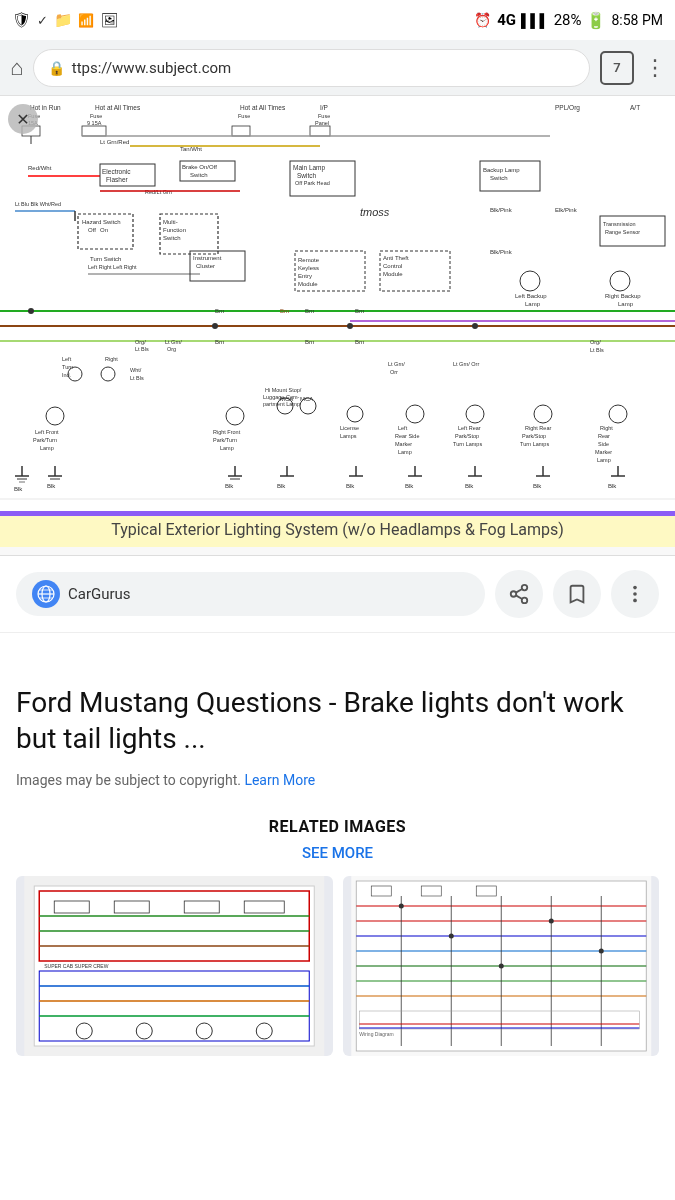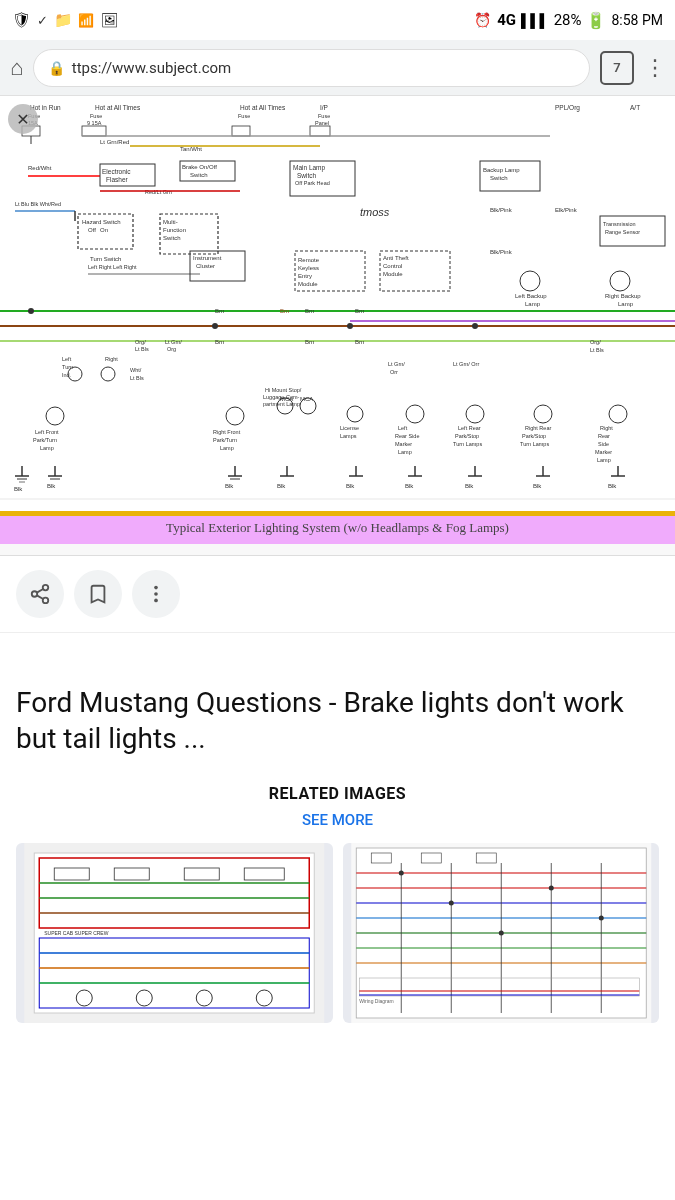--- a/index.html
+++ b/index.html
@@ -101,21 +101,21 @@
       border-bottom: 1px solid #ddd;
       position: relative;
       height: 460px;
       overflow: hidden;
     }
 
     
     .wiring-diagram {
       width: 100%;
       height: 420px;
-      background: #eab308;
+      background: #8b5cf6;
       position: relative;
       text-align: right;
     }
 
     .close-btn {
       position: absolute;
       top: 8px;
       left: 8px;
       width: 30px;
       height: 30px;
@@ -125,25 +125,24 @@
       align-items: center;
       justify-content: center;
       font-size: 16px;
       color: #333;
       cursor: pointer;
       z-index: 10;
     }
 
     .diagram-caption {
       text-align: center;
-      font-size: 13px;
+      font-size: 16px;
       color: #444;
       padding: 4px 0 8px 0;
-      background: #f0abfc;
-      font-family: Liberation Serif, serif;
+      background: #fef9c3;
     }
 
     
     .action-bar {
       padding: 14px 16px;
       display: flex;
       align-items: center;
       gap: 10px;
       border-bottom: 1px solid #eee;
     }
@@ -528,20 +527,33 @@
       <line x1="0" y1="403" x2="675" y2="403" stroke="#ccc" stroke-width="0.5"></line>
     </svg>
   </div>
 
   <div class="diagram-caption">
     <span>Typical Exterior Lighting System (w/o Headlamps &amp; Fog Lamps)</span>
   </div>
 </div>
 
 <div class="action-bar">
+  <div class="source-pill">
+    <div class="source-globe">
+
+      <svg width="18" height="18" viewBox="0 0 18 18" xmlns="http://www.w3.org/2000/svg">
+        <circle cx="9" cy="9" r="8" fill="none" stroke="white" stroke-width="1.2"></circle>
+        <ellipse cx="9" cy="9" rx="4" ry="8" fill="none" stroke="white" stroke-width="1.2"></ellipse>
+        <line x1="1" y1="9" x2="17" y2="9" stroke="white" stroke-width="1.2"></line>
+        <line x1="2" y1="5" x2="16" y2="5" stroke="white" stroke-width="0.8"></line>
+        <line x1="2" y1="13" x2="16" y2="13" stroke="white" stroke-width="0.8"></line>
+      </svg>
+    </div>
+    <span class="source-name">CarGurus</span>
+  </div>
 
   <div class="action-icon-btn">
 
     <svg width="22" height="22" viewBox="0 0 24 24" xmlns="http://www.w3.org/2000/svg">
       <circle cx="18" cy="5" r="3" fill="none" stroke="#555" stroke-width="2"></circle>
       <circle cx="6" cy="12" r="3" fill="none" stroke="#555" stroke-width="2"></circle>
       <circle cx="18" cy="19" r="3" fill="none" stroke="#555" stroke-width="2"></circle>
       <line x1="8.59" y1="13.51" x2="15.42" y2="17.49" stroke="#555" stroke-width="2"></line>
       <line x1="15.41" y1="6.51" x2="8.59" y2="10.49" stroke="#555" stroke-width="2"></line>
     </svg>
@@ -558,20 +570,24 @@
     <svg width="22" height="22" viewBox="0 0 24 24" xmlns="http://www.w3.org/2000/svg">
       <circle cx="12" cy="5" r="2" fill="#555"></circle>
       <circle cx="12" cy="12" r="2" fill="#555"></circle>
       <circle cx="12" cy="19" r="2" fill="#555"></circle>
     </svg>
   </div>
 </div>
 
 <div class="title-area">
   <h1 class="page-title">Ford Mustang Questions - Brake lights don't work but tail lights ...</h1>
+  <p class="copyright-notice">
+    <span>Images may be subject to copyright.</span>
+    <a>Learn More</a>
+  </p>
 </div>
 
 <div class="related-section">
   <div class="related-header">
     <span class="related-title">RELATED IMAGES</span>
     <span class="see-more-btn">SEE MORE</span>
   </div>
 
   <div class="related-grid">
 

